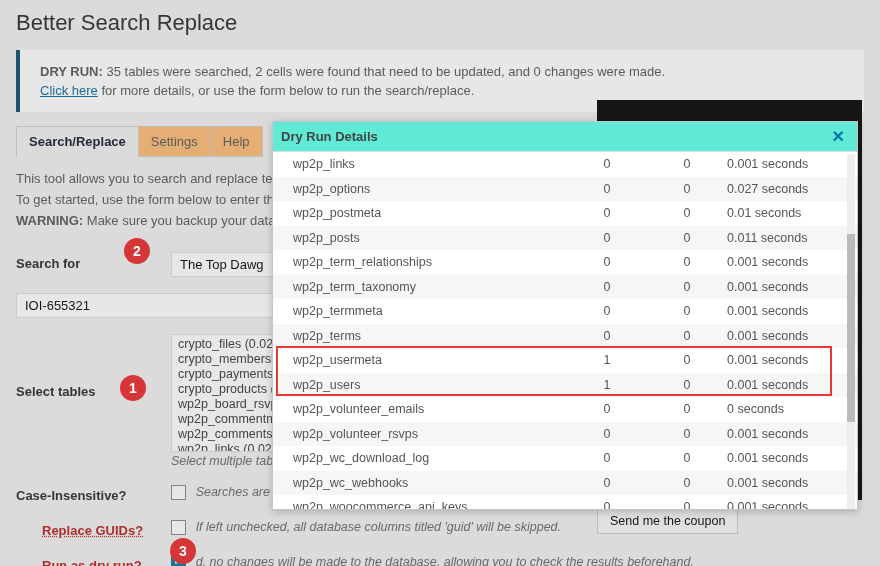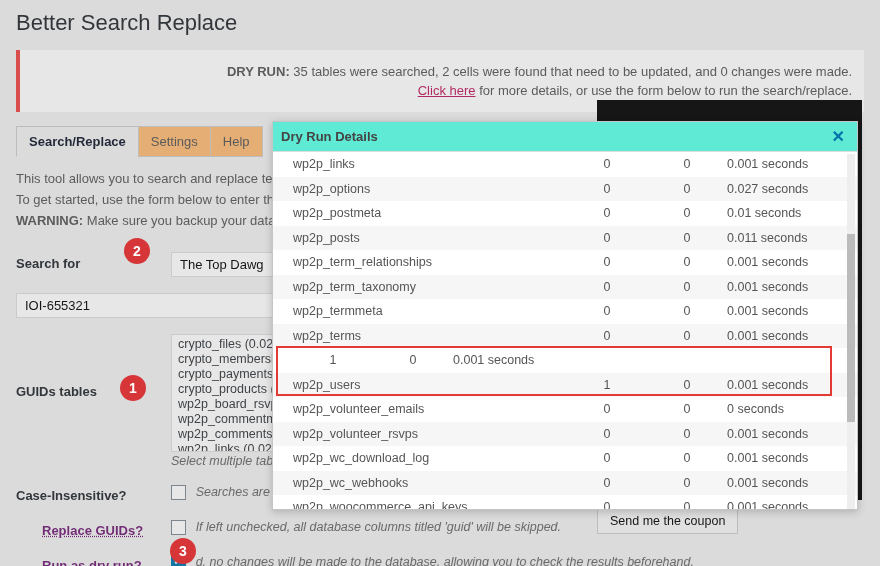--- a/index.html
+++ b/index.html
@@ -1,38 +1,38 @@
 <!DOCTYPE html>
 <html><head>
 <meta charset="utf-8">
 <style>
 * { box-sizing: border-box; margin: 0; padding: 0; }
 body { font-family: -apple-system, BlinkMacSystemFont, "Segoe UI", Arial, sans-serif; font-size: 13px; color: #444; background: #f1f1f1; width: 880px; height: 566px; overflow: hidden; position: relative; }
 .page { padding: 10px 16px; }
 h1 { font-size: 22px; font-weight: 400; color: #23282d; margin-bottom: 14px; }
-.notice { border-left: 4px solid #ef4444; background: #fff; padding: 10px 12px; margin-bottom: 14px; text-align: right; }
+.notice { border-left: 4px solid #0c4a6e; background: #fff; padding: 10px 20px; margin-bottom: 14px; }
 .notice p { margin: 4px 0; color: #555; font-size: 13px; }
-.notice a { color: #be185d; text-decoration: underline; }
+.notice a { color: #0369a1; text-decoration: underline; }
 .tabs { display: flex; gap: 0; margin-bottom: 14px; }
 .tab { border: 1px solid #ccc; background: #fdba74; padding: 7px 12px; font-size: 13px; color: #555; cursor: pointer; margin-right: -1px; }
 .tab.active { background: #f1f1f1; border-bottom-color: #f1f1f1; font-weight: 600; color: #0f172a; }
 .intro p { margin: 6px 0; color: #555; font-size: 13px; }
 .form-table { margin-top: 16px; }
 .form-row { display: flex; align-items: flex-start; padding: 8px 0; }
 .form-row .lbl { width: 155px; font-weight: 600; color: #23282d; font-size: 13px; padding-top: 4px; }
 .form-row .ctrl { flex: 1; }
 input[type=text] { width: 340px; padding: 4px 8px; border: 1px solid #ddd; background: #fff; font-size: 13px; }
 .listbox { width: 340px; height: 118px; border: 1px solid #ddd; background: #fff; padding: 2px; overflow: hidden; font-size: 12.5px; color: #32373c; }
 .listbox .opt { padding: 0 4px; line-height: 15px; }
 .hint { font-style: italic; color: #666; font-size: 12.5px; margin-top: 2px; display: block; }
 .chk { display: inline-block; width: 15px; height: 15px; border: 1px solid #7e8993; background: #fff; vertical-align: middle; margin-right: 6px; position: relative; }
 .chk.checked { background: #0073aa; border-color: #0073aa; }
 .chk.checked::after { content: "✓"; color: #fff; position: absolute; top: -2px; left: 1px; font-size: 12px; }
 .desc { font-style: italic; color: #666; font-size: 12.5px; }
-.link { color: #701a75; text-decoration: underline dotted; padding-left: 26px; }
+.link { color: #b91c1c; text-decoration: underline dotted; padding-left: 26px; }
 .sidebar { position: absolute; right: 18px; top: 100px; width: 265px; }
 .blackbox { background: #000; width: 100%; height: 400px; }
 .coupon-btn { margin-top: 8px; padding: 5px 12px; border: 1px solid #ccc; background: #f7f7f7; font-size: 12.5px; cursor: pointer; }
 .sidebar-note { font-size: 11.5px; color: #888; margin-top: 6px; }
 
 .overlay { position: absolute; top: 0; left: 0; right: 0; bottom: 0; background: rgba(120,120,120,0.18); }
 .modal { position: absolute; top: 121px; left: 272px; width: 586px; height: 389px; background: #fff; border: 1px solid #c5c5c5; box-shadow: 0 2px 8px rgba(0,0,0,0.2); display: flex; flex-direction: column; }
 .modal-hd { display: flex; justify-content: space-between; align-items: center; padding: 5px 8px; border-bottom: 1px solid #ddd; background: #5eead4; }
 .modal-hd .title { font-weight: 600; font-size: 13px; }
 .modal-hd .close { color: #0073aa; font-size: 16px; font-weight: bold; cursor: pointer; padding: 0 4px; }
@@ -85,21 +85,21 @@
 
   <div class="form-table">
     <div class="form-row">
       <div class="lbl">Search for</div>
       <div class="ctrl"><input type="text" value="The Top Dawg" style=""></div>
     </div>
     <div class="form-row">
       <div class="ctrl"><input type="text" value="IOI-655321" style=""></div>
     </div>
     <div class="form-row">
-      <div class="lbl" style="padding-top:50px">GUIDs tables</div>
+      <div class="lbl" style="padding-top:50px">Select tables</div>
       <div class="ctrl">
         <div class="listbox" id="tables-list">
             <div class="opt">crypto_files (0.02 MB)</div>
             <div class="opt">crypto_membership (0.02 MB)</div>
             <div class="opt">crypto_payments (0.02 MB)</div>
             <div class="opt">crypto_products (0.02 MB)</div>
             <div class="opt">wp2p_board_rsvps (0.02 MB)</div>
             <div class="opt">wp2p_commentmeta (0.02 MB)</div>
             <div class="opt">wp2p_comments (0.02 MB)</div>
             <div class="opt">wp2p_links (0.02 MB)</div>
@@ -188,20 +188,21 @@
             <div class="c3">0</div>
             <div class="c4">0.001 seconds</div>
           </div>
           <div class="drow">
             <div class="c1">wp2p_terms</div>
             <div class="c2">0</div>
             <div class="c3">0</div>
             <div class="c4">0.001 seconds</div>
           </div>
           <div class="drow">
+            <div class="c1">wp2p_usermeta</div>
             <div class="c2">1</div>
             <div class="c3">0</div>
             <div class="c4">0.001 seconds</div>
           </div>
           <div class="drow">
             <div class="c1">wp2p_users</div>
             <div class="c2">1</div>
             <div class="c3">0</div>
             <div class="c4">0.001 seconds</div>
           </div>

